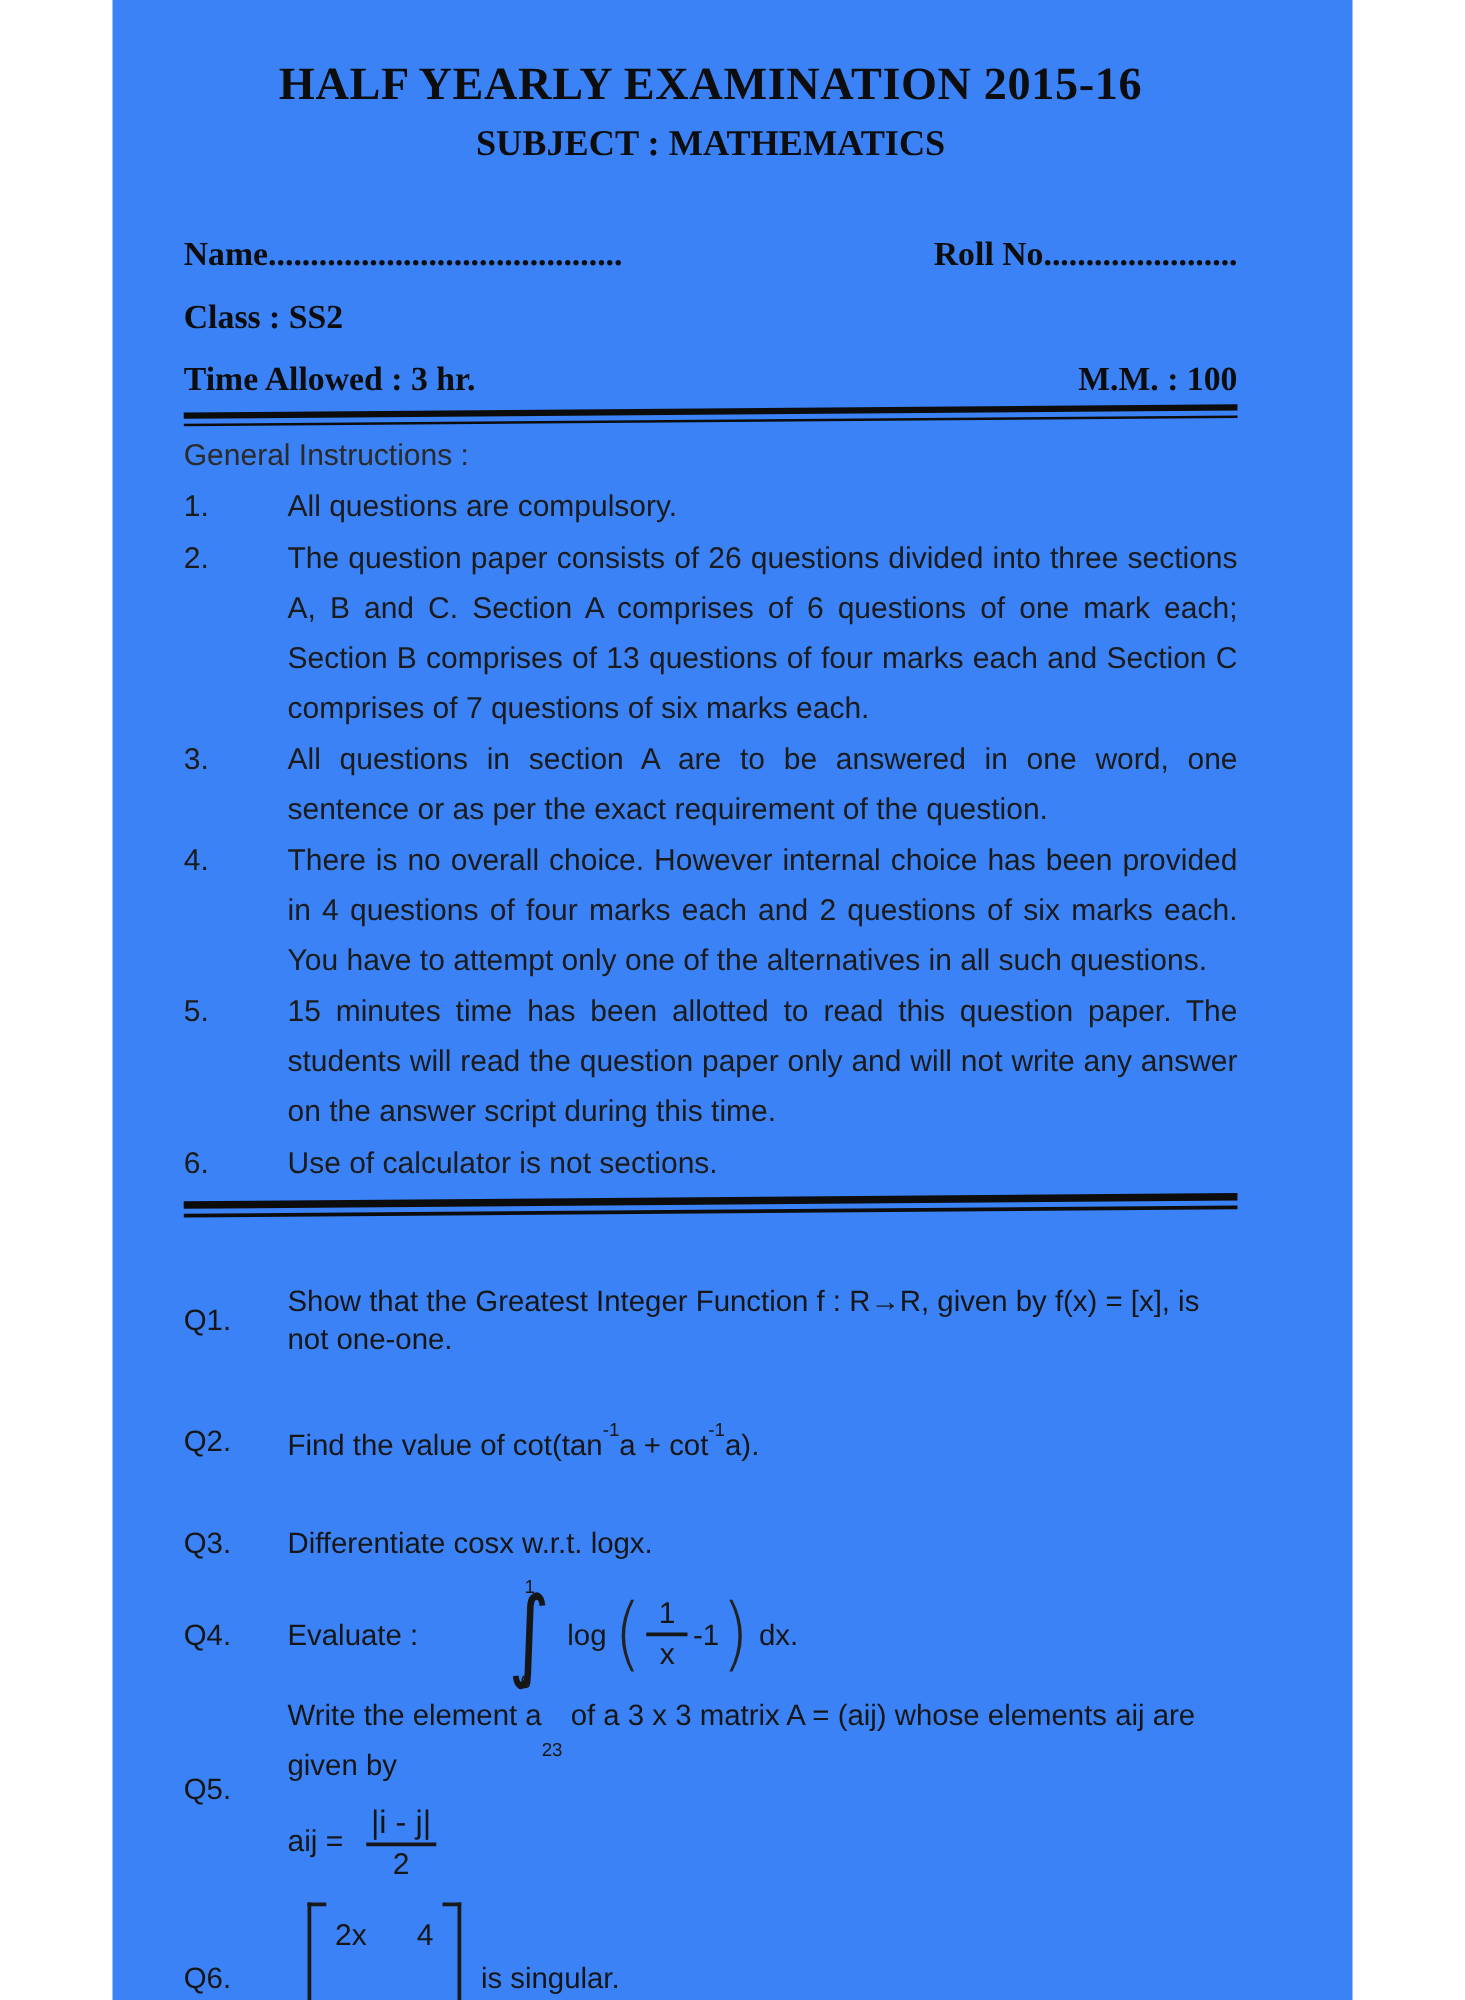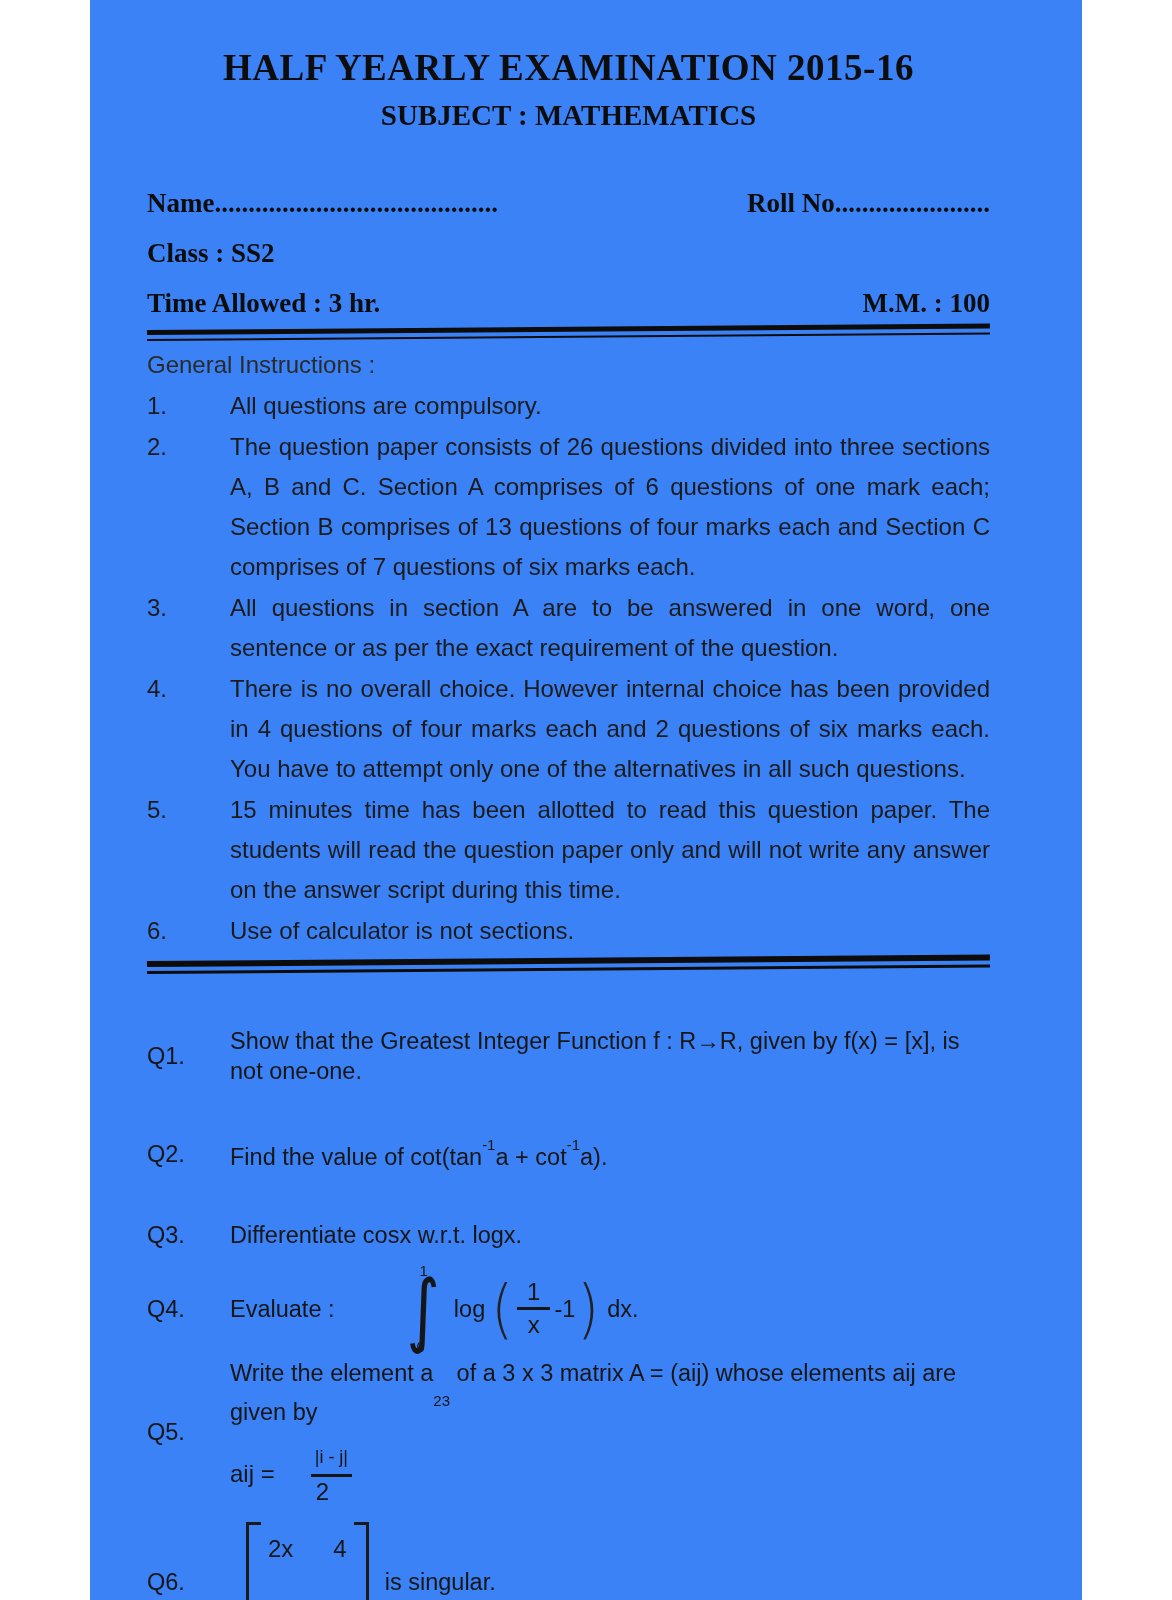--- a/index.html
+++ b/index.html
@@ -93,21 +93,21 @@
     color:#222;
   }
   .frac { display: inline-flex; flex-direction: column; align-items: center; margin: 0 4px; font-size: 24px; line-height: 28px; }
   .frac .num { border-bottom: 3px solid #161616; padding: 0 10px 1px; }
   .frac .den { padding-top: 1px; }
   .after-frac { margin: 0 2px 0 0; }
   .tail { margin-left: 8px; }
   
   .q5-formula { display: flex; align-items: center; margin-top: 16px; font-size: 24px; }
   .q5-lhs { margin-right: 14px; }
-  .q5-formula .frac .num { padding: 0 4px 3px; font-size: 18px; margin-left: 18px; }
+  .q5-formula .frac .num { padding: 0 4px 3px; font-size: 26px; }
   
   .matrix {
     display: inline-grid;
     grid-template-columns: auto auto;
     column-gap: 40px;
     row-gap: 16px;
     padding: 14px 22px;
     margin: 0 16px;
     position: relative;
     font-size: 24px;

